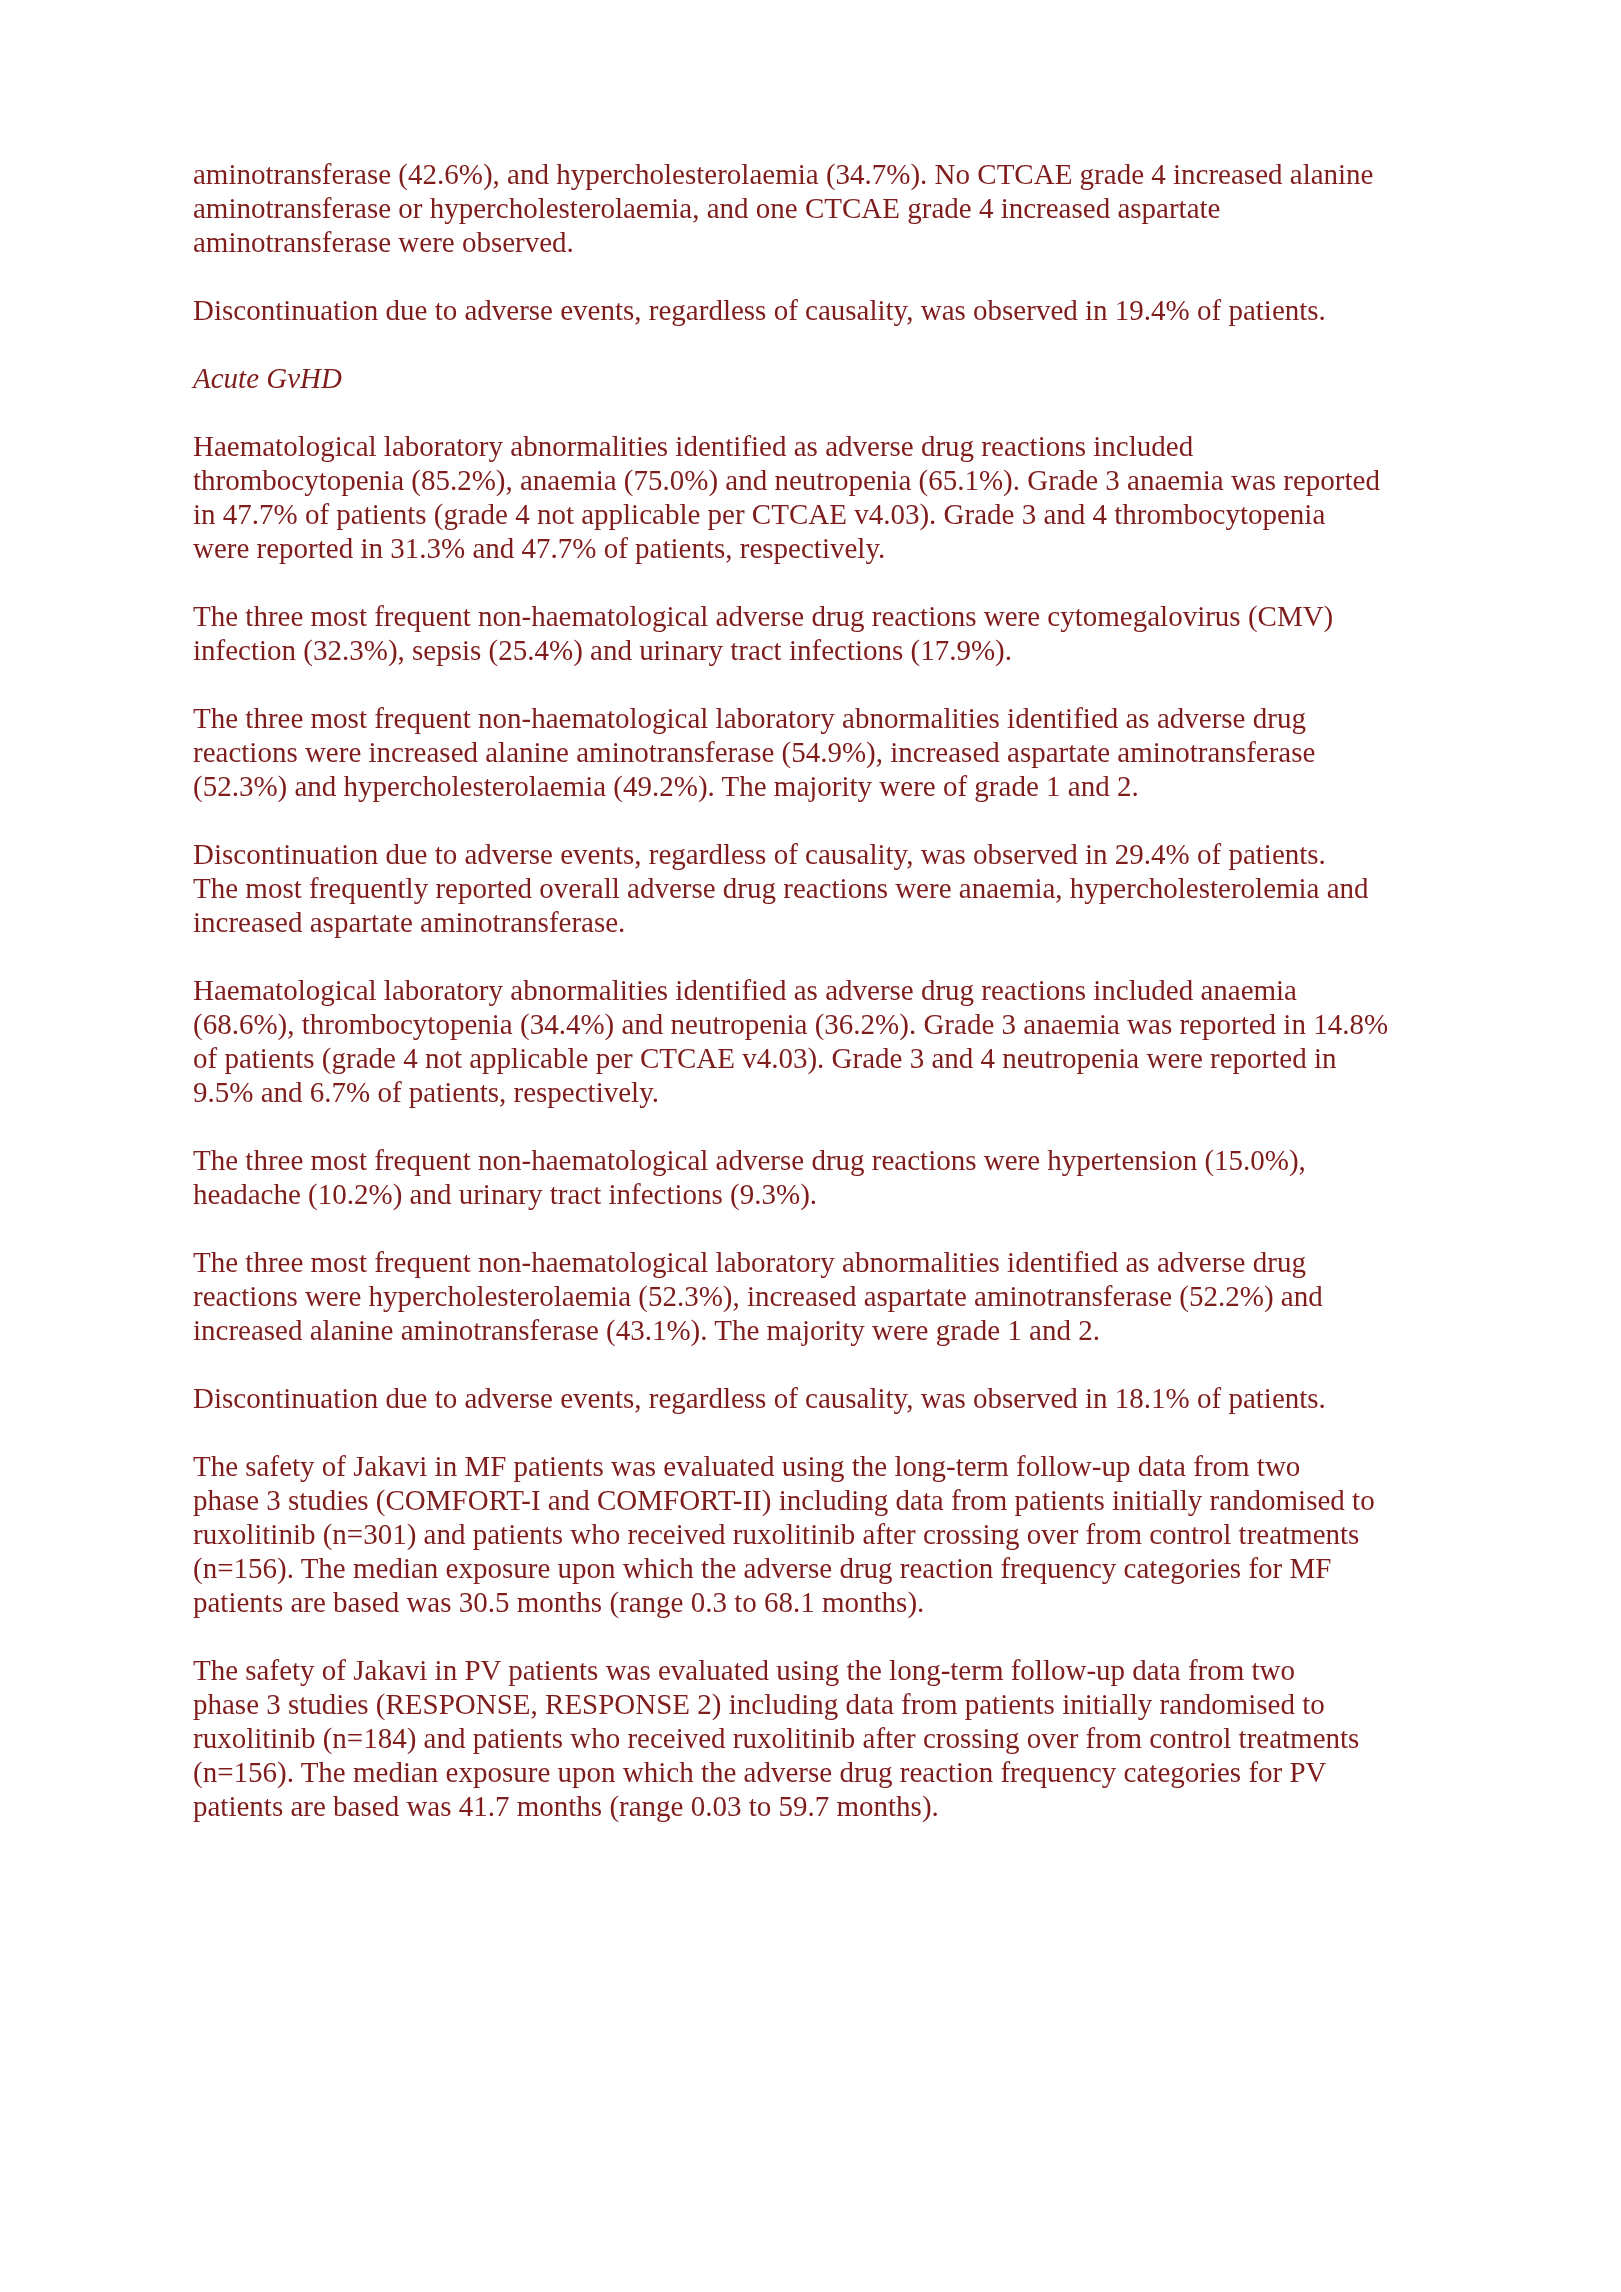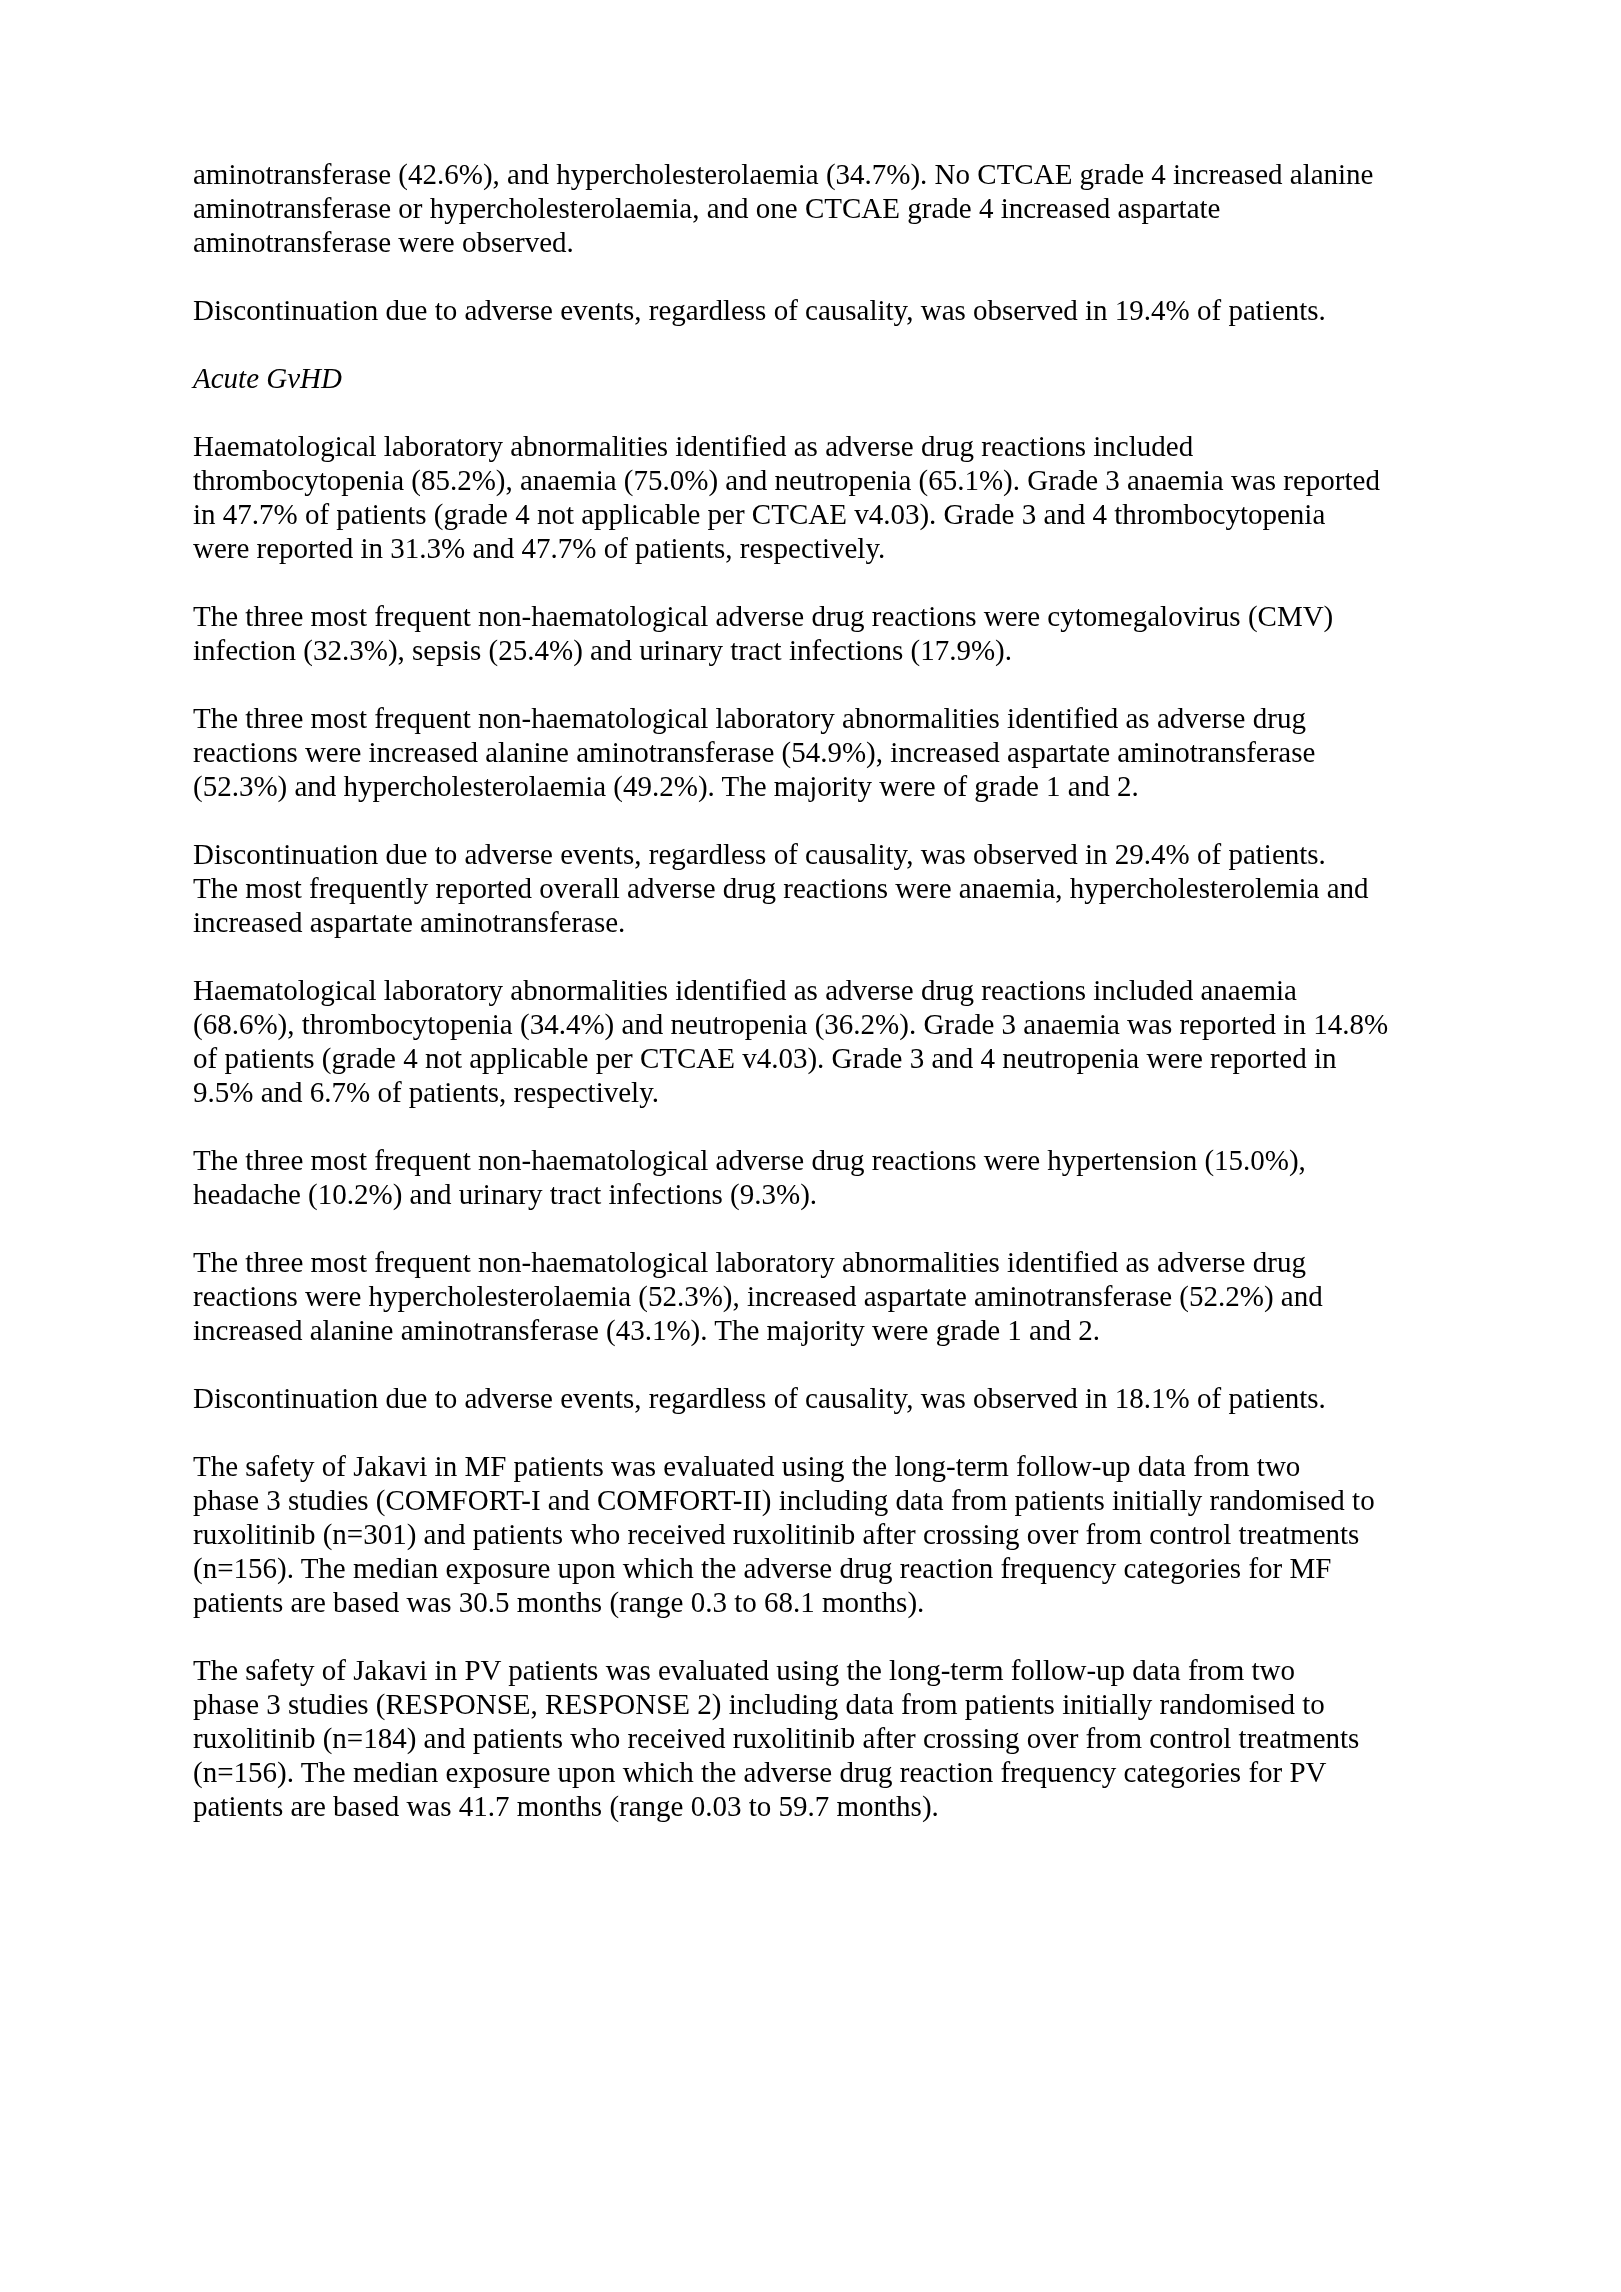--- a/index.html
+++ b/index.html
@@ -7,21 +7,21 @@
     padding: 0;
     background: #ffffff;
   }
   .page {
     position: relative;
     width: 1621px;
     height: 1855px;
     background: #ffffff;
     overflow: hidden;
     font-family: "Liberation Serif", "DejaVu Serif", serif;
-    color: #000000;
+    color: #7f1d1d;
   }
   .content {
     position: absolute;
     left: 193px;
     top: 157px;
     width: 1313px;
   }
   .para {
     margin: 34px 0 0 0;
     font-size: 29px;

